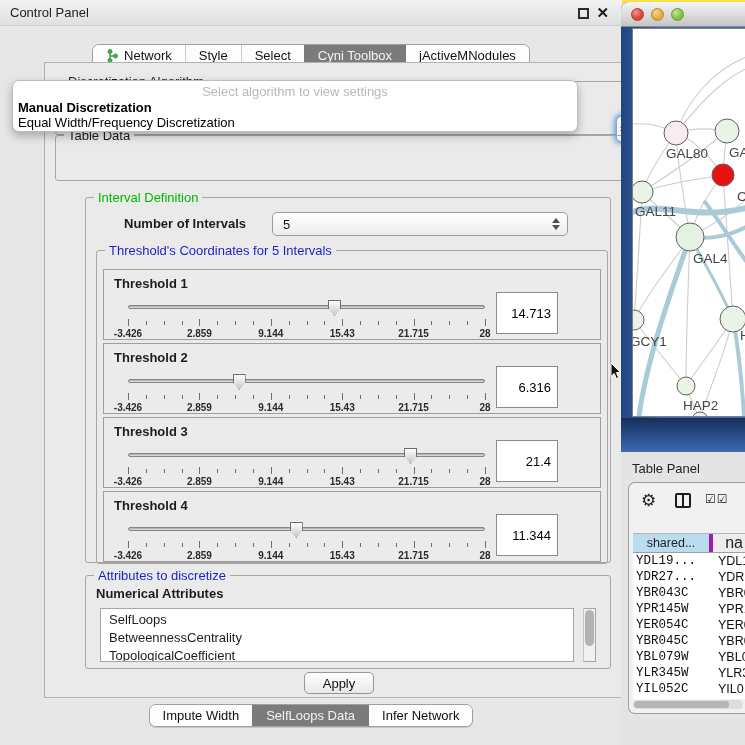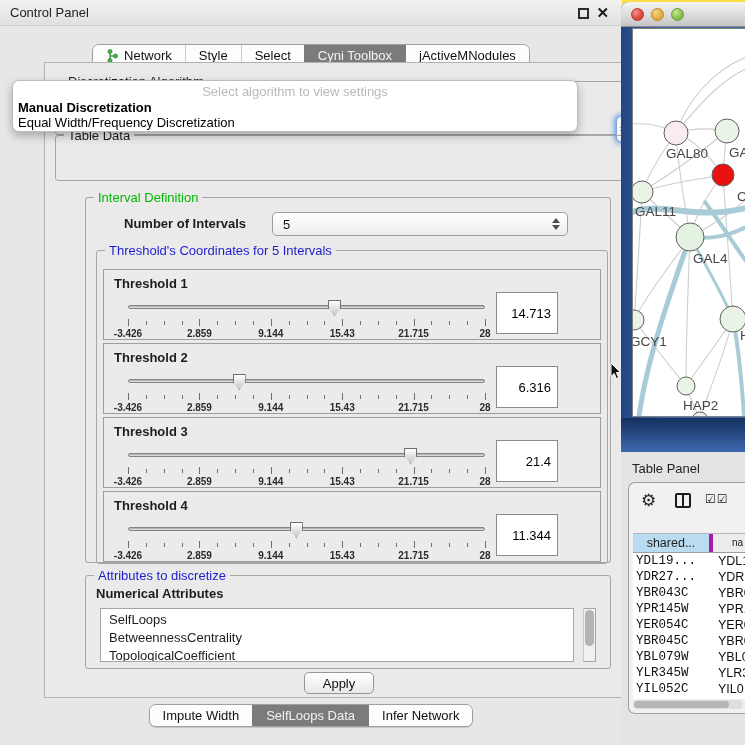--- a/index.html
+++ b/index.html
@@ -114,21 +114,21 @@
   .tp-box { position:absolute; left:7px; top:30px; width:117px; height:232px; background:#f1f1f1;
             border:1px solid #9f9f9f; border-right:none; border-radius:7px 0 0 7px; }
   .tp-gear { position:absolute; left:12px; top:7px; font-size:17px; color:#222; }
   .tp-cols { position:absolute; left:46px; top:10px; width:16px; height:15px; border:2px solid #1c1c1c; border-radius:2px; }
   .tp-cols::after { content:""; position:absolute; left:5px; top:0; bottom:0; width:2px; background:#1c1c1c; }
   .tp-checks { position:absolute; left:76px; top:9px; font-size:12px; letter-spacing:1px; color:#222; }
   .tp-header { position:absolute; left:4px; right:0; top:50px; height:20px; background:#ececec;
                border-top:1px solid #b5b5b5; border-bottom:1px solid #9f9f9f; }
   .tp-h1 { position:absolute; left:0; top:0; bottom:0; width:80px; background:#b9dcf0;
            border-right:4px solid #a21caf; text-align:center; line-height:18px; font-size:12.5px; color:#222; }
-  .tp-h2 { position:absolute; right:2px; top:0; line-height:18px; font-size:10px; color:#222;margin-left:37px; }
+  .tp-h2 { position:absolute; right:2px; top:0; line-height:18px; font-size:16px; color:#222;margin-left:37px; }
   .tp-rows { position:absolute; left:4px; right:0; top:70px; height:146px; background:#fff; }
   .tp-row { position:relative; height:16px; line-height:16px; font-size:12.5px; color:#101010; white-space:nowrap; }
   .tp-row .c1 { position:absolute; left:3px;font-family:Liberation Mono, monospace; }
   .tp-row .c2 { position:absolute; left:85px; }
   .tp-hscroll { position:absolute; left:4px; right:2px; top:217px; height:9px; background:#dddddd; border-radius:5px; }
   .tp-hthumb { position:absolute; left:1px; top:1px; width:86%; height:7px; background:#b5b5b5; border-radius:4px; }
 
   .cursor { position:absolute; left:610px; top:362px; z-index:99; }
   svg text { font-family:"Liberation Sans",sans-serif; }
 </style>

